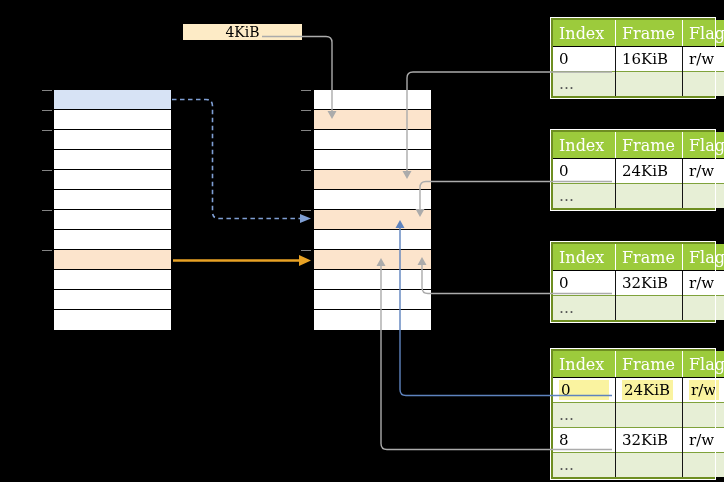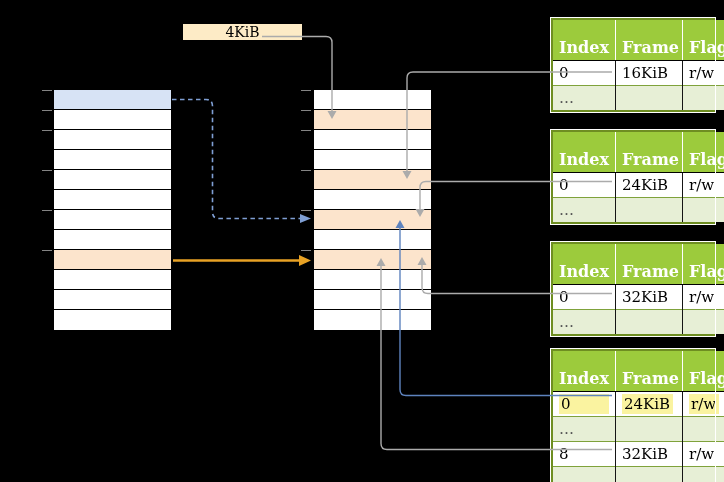--- a/index.html
+++ b/index.html
@@ -34,22 +34,22 @@
   .ptable {
     position:absolute; left:551px; width:164px; box-sizing:border-box;
     border:2px solid var(--green-dark); outline:1px solid #ffffff; background:#fff;
   }
   #ptable-0 { top:18px; }
   #ptable-1 { top:130px; }
   #ptable-2 { top:242px; }
   #ptable-3 { top:349px; }
   .ptable table { border-collapse:collapse; width:100%; table-layout:fixed; }
   .ptable th {
-    background:var(--green-header); color:#fff; font-weight:bold; font-size:16px;
-    text-align:left; padding:14px 0 0 6px; height:26px;
+    background:var(--green-header); color:#fff; font-weight:normal; font-size:16px;
+    text-align:left; padding:0 0 0 6px; height:26px;
     border-right:1px solid #fff; border-bottom:1px solid #000;
   }
   .ptable th:last-child { border-right:none; }
   .ptable td {
     font-size:15px; color:#000; padding:0 0 0 6px; height:24px;
     border-right:1px solid #151515; background:#fff; overflow:hidden; white-space:nowrap;
   }
   .ptable td:last-child { border-right:none; }
   .ptable tbody tr + tr td { border-top:1px solid var(--green-sep); }
   .ptable tr.green td { background:var(--green-light); color:#555; }

